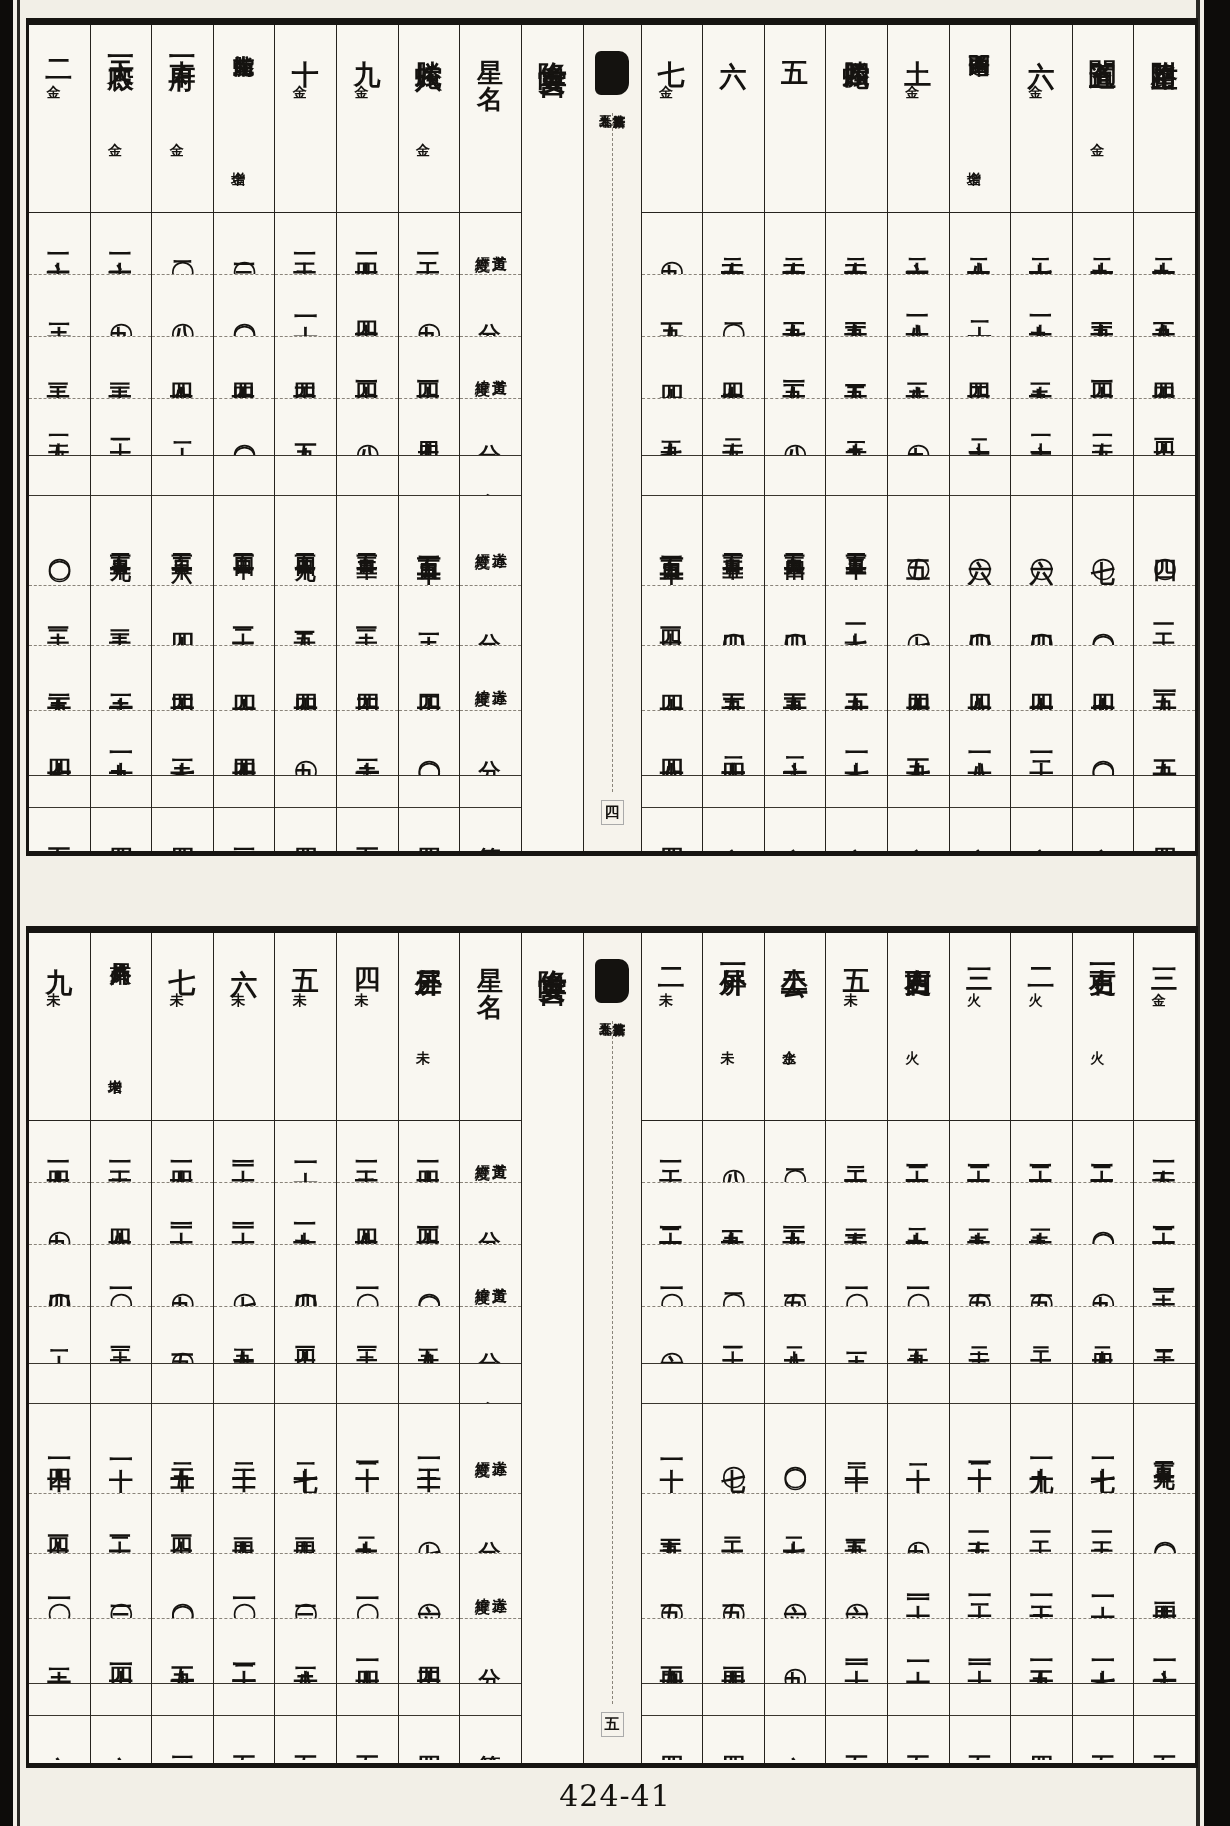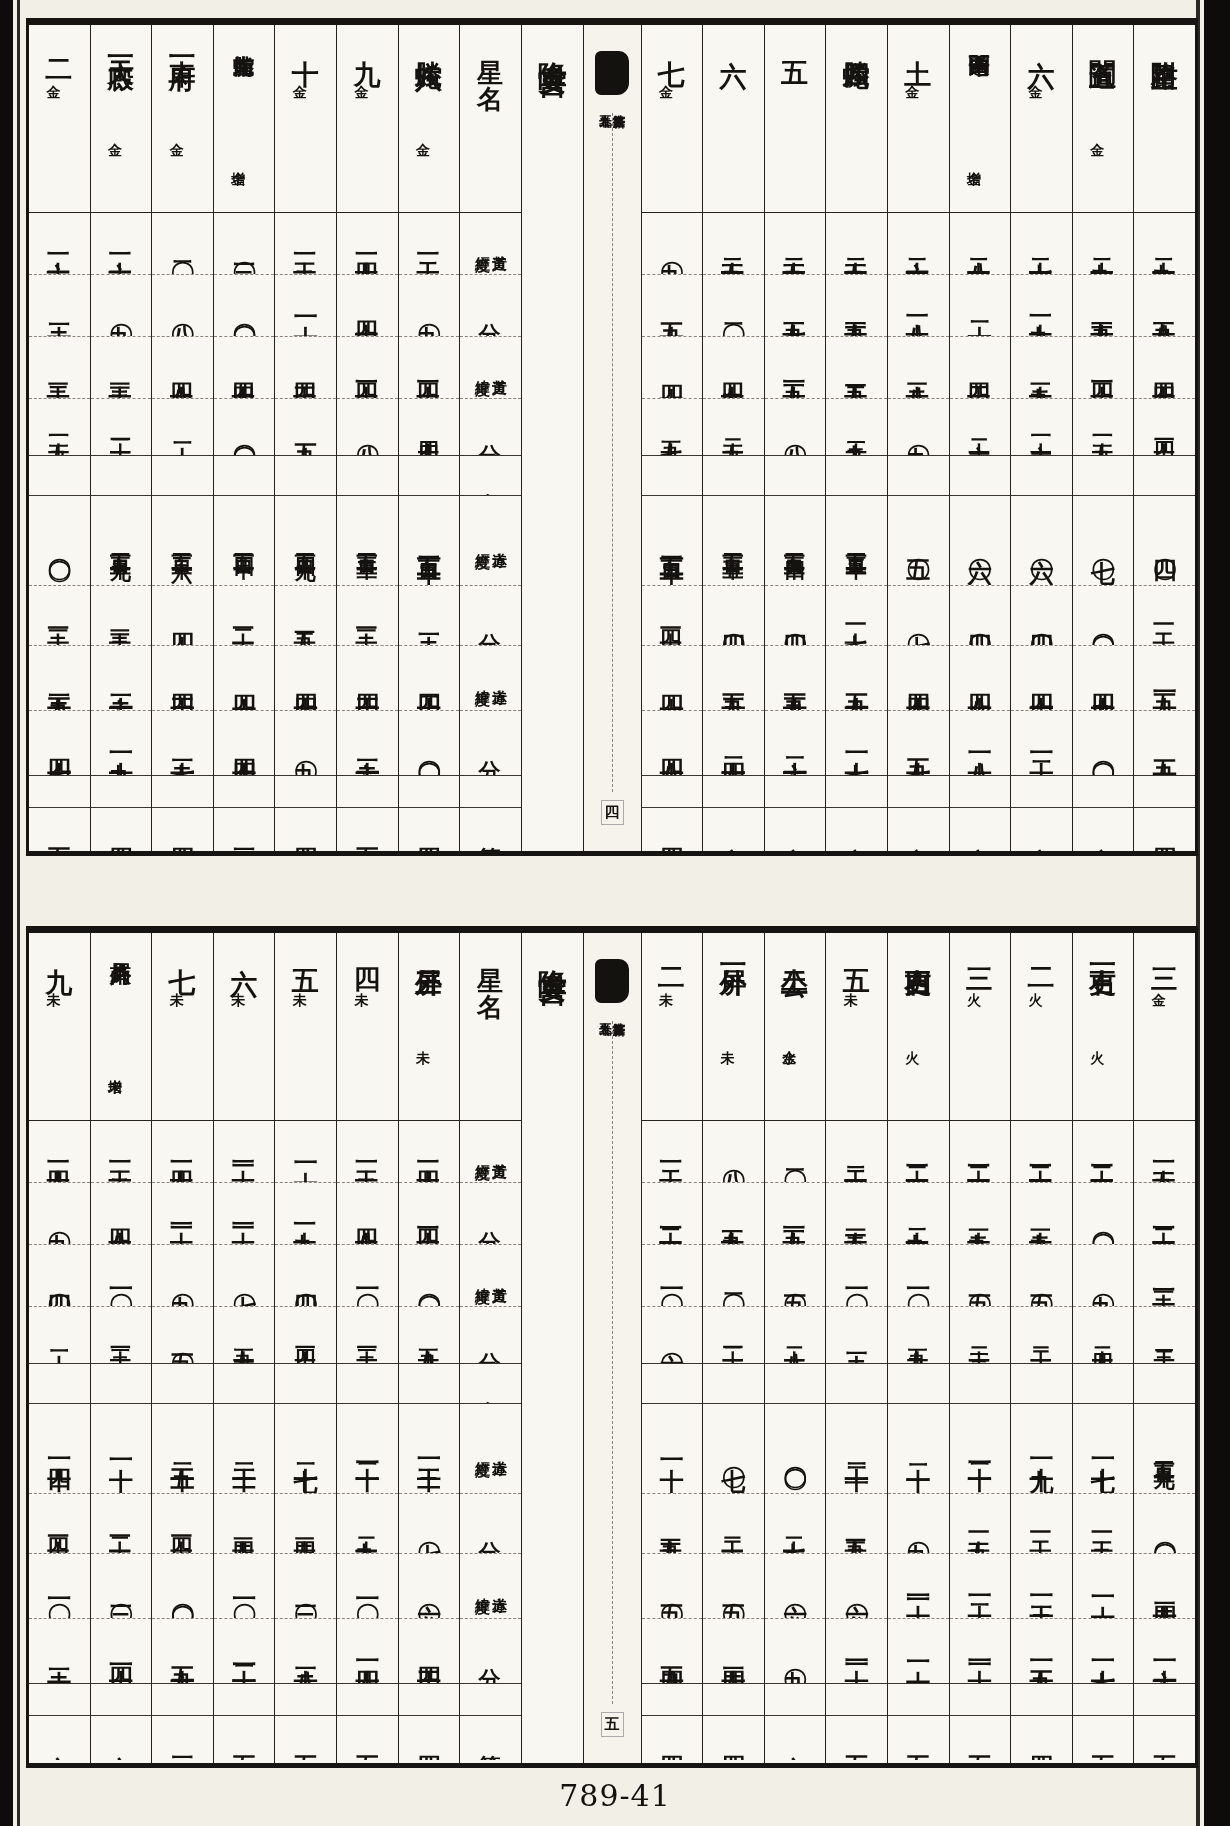--- a/index.html
+++ b/index.html
@@ -1469,13 +1469,13 @@
       </div>
       <div class="cell solid" style="height: 32px; flex: 0 0 32px;">
         <div class="vtxt" style="font-size: 24px;">北</div>
       </div>
       <div class="cell " style="height: 44px; flex: 0 0 44px;">
         <div class="vtxt" style="font-size: 24px;">六</div>
       </div>
     </div>
   </div>
 
-<div class="footer">789-41</div>
+<div class="footer">424-41</div>
 
 </body></html>

